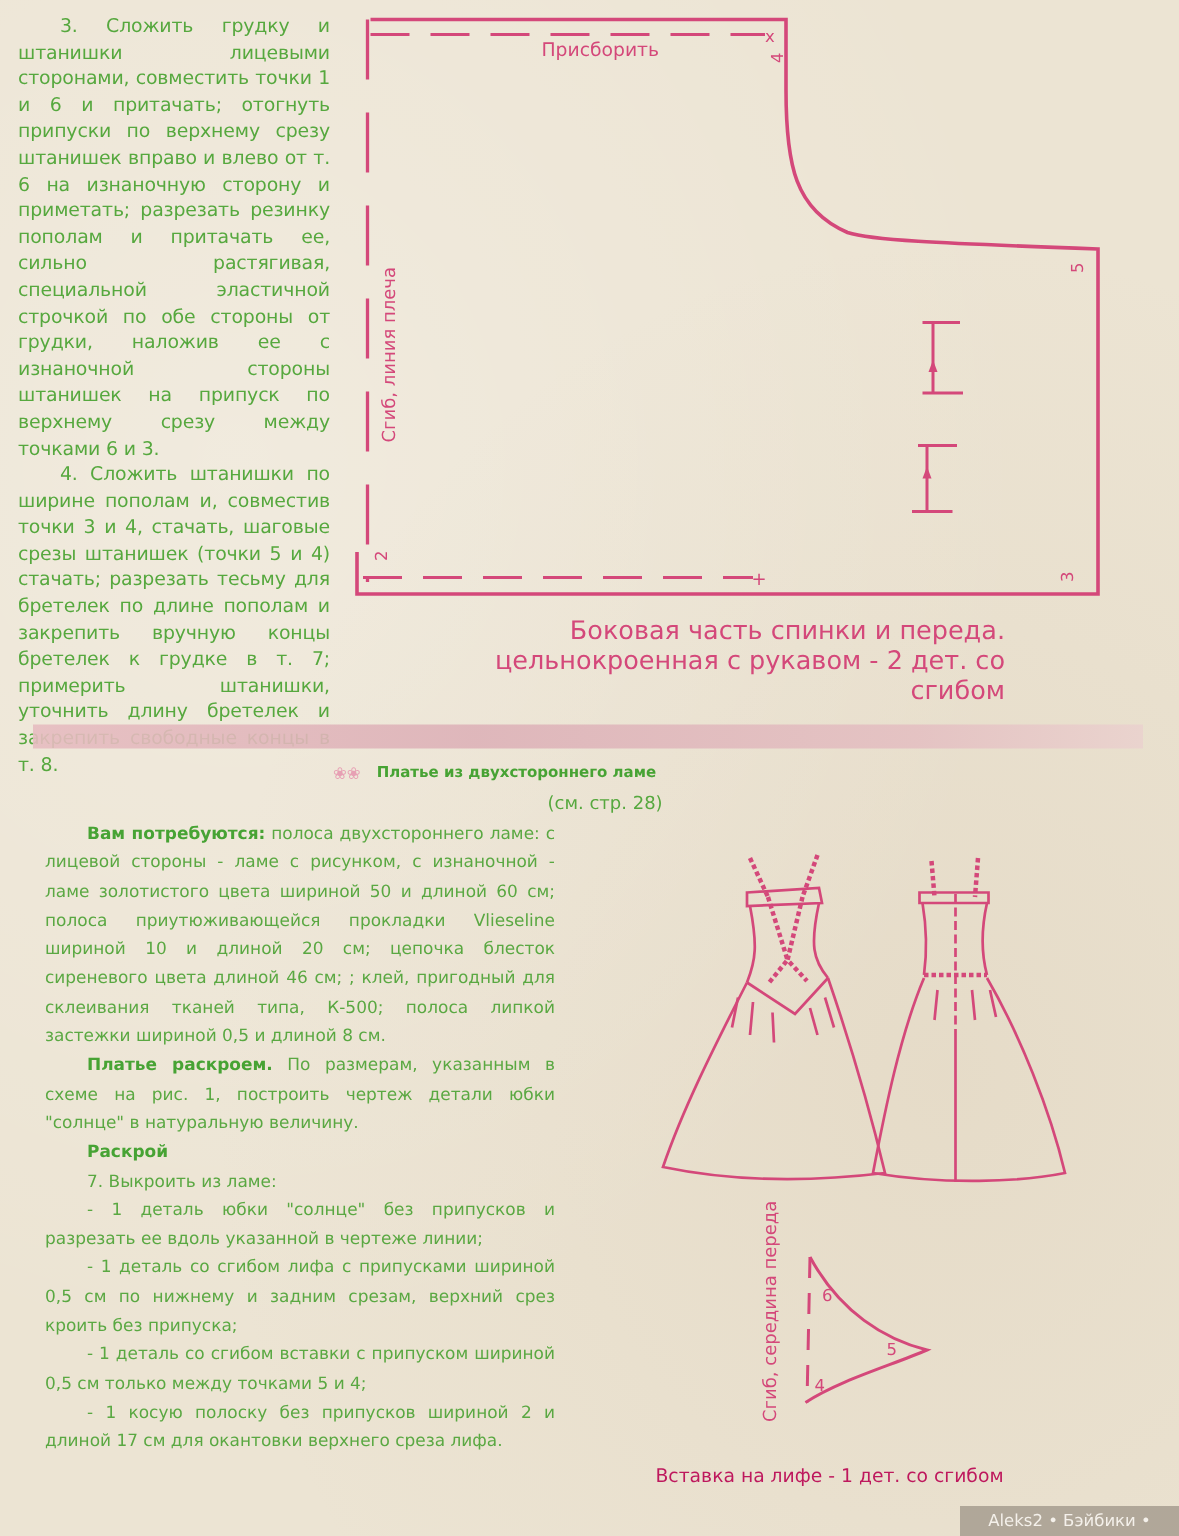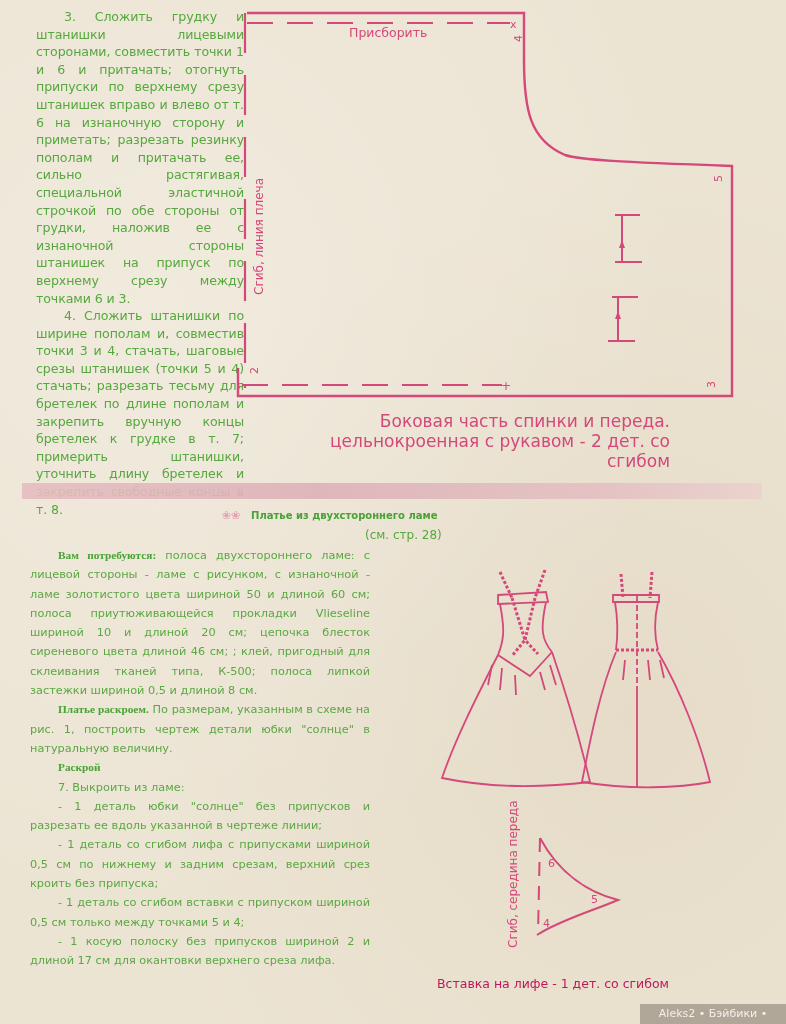--- a/index.html
+++ b/index.html
@@ -5,21 +5,21 @@
   html, body { margin: 0; padding: 0; }
   body {
     width: 786px; height: 1024px; overflow: hidden; position: relative;
     background: #ece4d3;
     background-image:
       radial-gradient(ellipse at 20% 30%, rgba(255,255,255,0.25), transparent 60%),
       radial-gradient(ellipse at 80% 70%, rgba(200,180,150,0.18), transparent 55%);
     font-family: "DejaVu Sans", sans-serif;
   }
   .col-text {
-    position: absolute; left: 36px; top: 8px; width: 208px;
+    position: absolute; left: 12px; top: 8px; width: 208px;
     font-size: 12.6px; line-height: 17.6px; color: #56a83e; text-align: justify;
     letter-spacing: -0.1px;
   }
   .col-text p { margin: 0; text-indent: 28px; }
   .pattern-box { position: absolute; left: 230px; top: 0; width: 550px; height: 460px; }
   .pattern-box svg { position: absolute; left: 0; top: 0; }
   .pat-label { position: absolute; color: #d4487a; font-size: 12.5px; white-space: nowrap; }
   .pat-caption { position: absolute; left: 80px; top: 411px; width: 360px; text-align: right; color: #d4487a; font-size: 17px; line-height: 20px; }
   .vlabel { position: absolute; color: #d4487a; font-size: 12px; white-space: nowrap; transform-origin: left top; transform: rotate(-90deg); }
   .num { position: absolute; color: #d4487a; font-size: 11px; }
@@ -27,21 +27,21 @@
     background: linear-gradient(90deg, #e6bcc0, #ddb2b8 40%, #e4c0c2 80%, #ead2ce); opacity: 0.9; }
   .title-row { position: absolute; left: 222px; top: 505px; width: 400px; }
   .title-icon { display: inline-block; width: 24px; color: #e7a0b4; font-size: 11px; font-weight: bold; vertical-align: middle; }
   .title-text { font-weight: bold; font-size: 10px; color: #47a334; vertical-align: middle; }
   .subtitle { position: absolute; left: 365px; top: 528px; font-size: 12px; color: #56a83e; }
   .body-text {
     position: absolute; left: 30px; top: 546px; width: 340px;
     font-size: 11.3px; line-height: 19.3px; color: #5aa842; text-align: justify;
   }
   .body-text p { margin: 0; text-indent: 28px; }
-  .body-text b { color: #47a334; font-family: Liberation Serif, serif; }
+  .body-text b { color: #47a334; }
   .dress-figure { position: absolute; left: 430px; top: 560px; width: 300px; height: 250px; }
   .insert-figure { position: absolute; left: 500px; top: 805px; width: 150px; height: 150px; }
   .insert-caption { position: absolute; left: 437px; top: 976px; color: #be185d; font-size: 12.5px; white-space: nowrap; }
   .watermark { position: absolute; left: 640px; top: 1004px; width: 146px; height: 20px;
     background: rgba(130,120,110,0.55); color: #f4f0ea; font-size: 11px; line-height: 20px; text-align: center; }
 </style>
 </head>
 <body>
 
 <div class="col-text">
@@ -64,21 +64,21 @@
       <path d="M385 215 L410 215 M392 215 L392 262 M385 262 L412 262" stroke-width="2"></path>
       <path d="M382 297 L408 297 M388 297 L388 341 M378 341 L405 341" stroke-width="2"></path>
     </g>
     <g fill="#d4487a">
       <path d="M392 240 l-3 8 h6 z"></path>
       <path d="M388 311 l-3 8 h6 z"></path>
     </g>
     <text x="280" y="28" fill="#d4487a" font-size="11" font-family="DejaVu Sans, sans-serif">x</text>
     <text x="271" y="390" fill="#d4487a" font-size="12" font-family="DejaVu Sans, sans-serif">+</text>
   </svg>
-  <div class="pat-label" style="left:119px; top:25px;text-align:right;">Присборить</div>
+  <div class="pat-label" style="left:131px; top:25px;text-align:right;">Присборить</div>
   <div class="vlabel" style="left:22px; top:295px;">Сгиб, линия плеча</div>
   <div class="num" style="left:285px; top:32px; transform:rotate(-90deg);">4</div>
   <div class="num" style="left:485px; top:172px; transform:rotate(-90deg);">5</div>
   <div class="num" style="left:478px; top:378px; transform:rotate(-90deg);">3</div>
   <div class="num" style="left:21px; top:364px; transform:rotate(-90deg);">2</div>
   <div class="pat-caption">
     <div>Боковая часть спинки и переда.</div>
     <div>цельнокроенная с рукавом - 2 дет. со сгибом</div>
   </div>
 </div>

